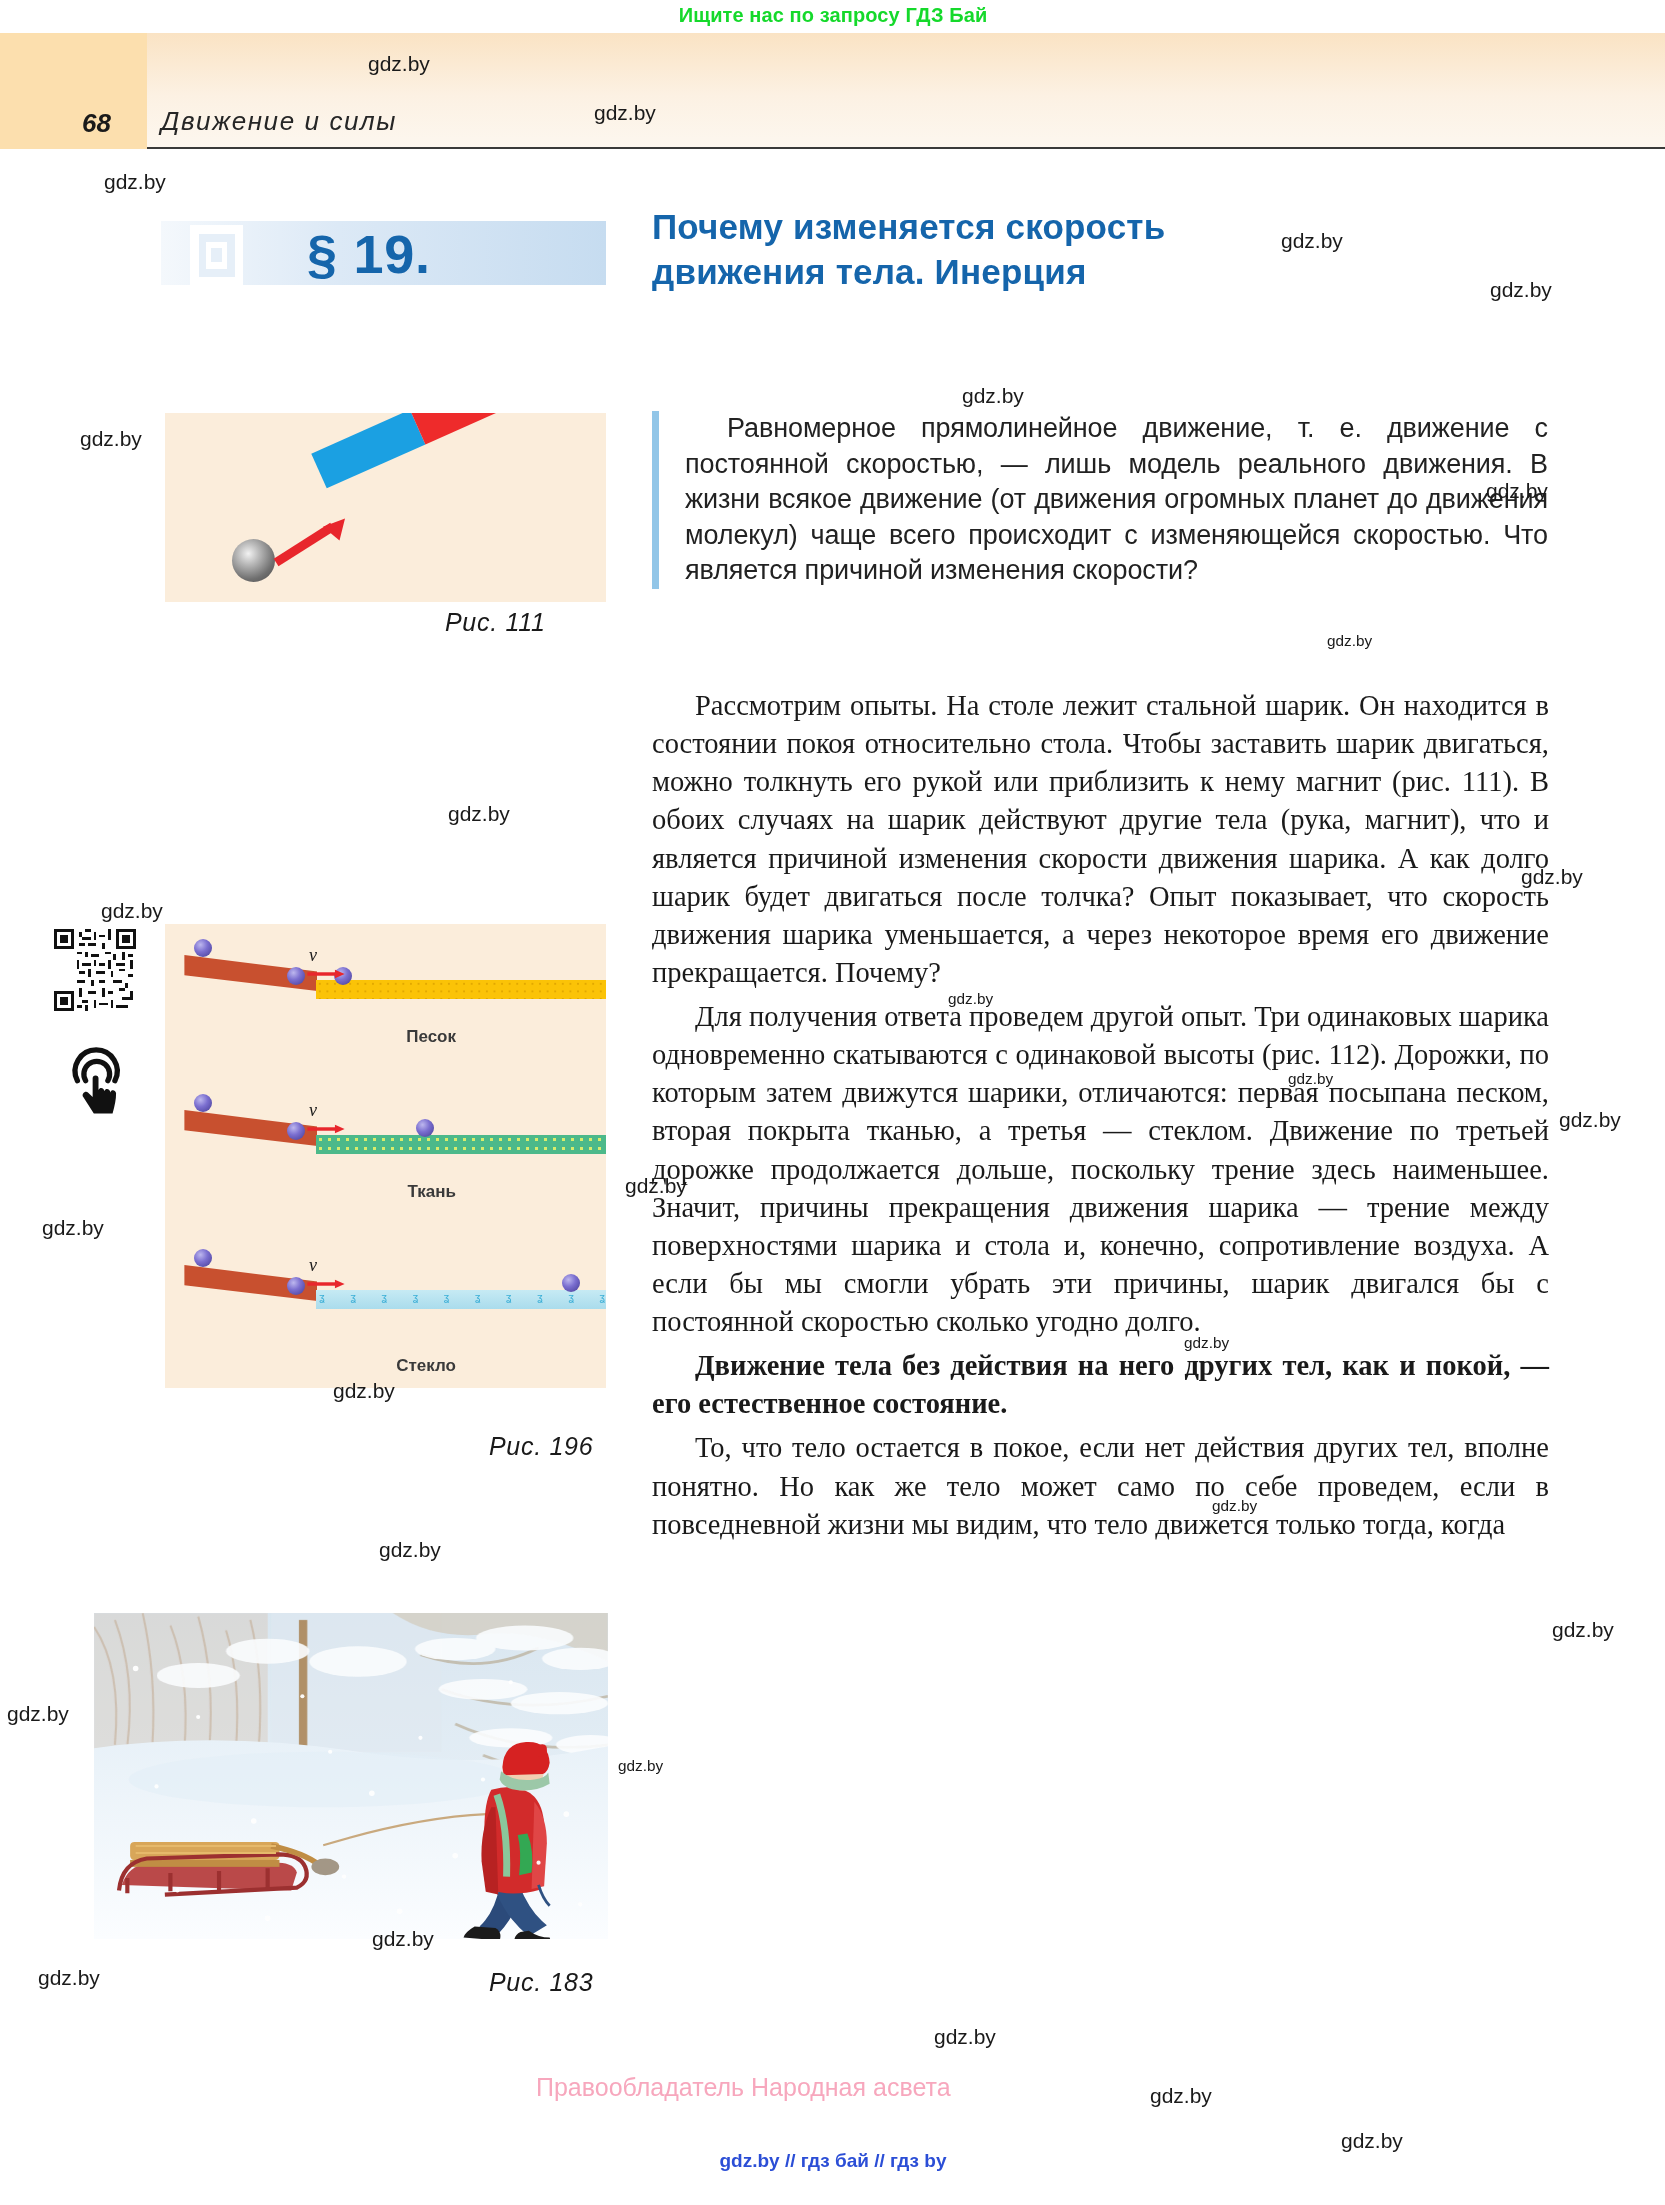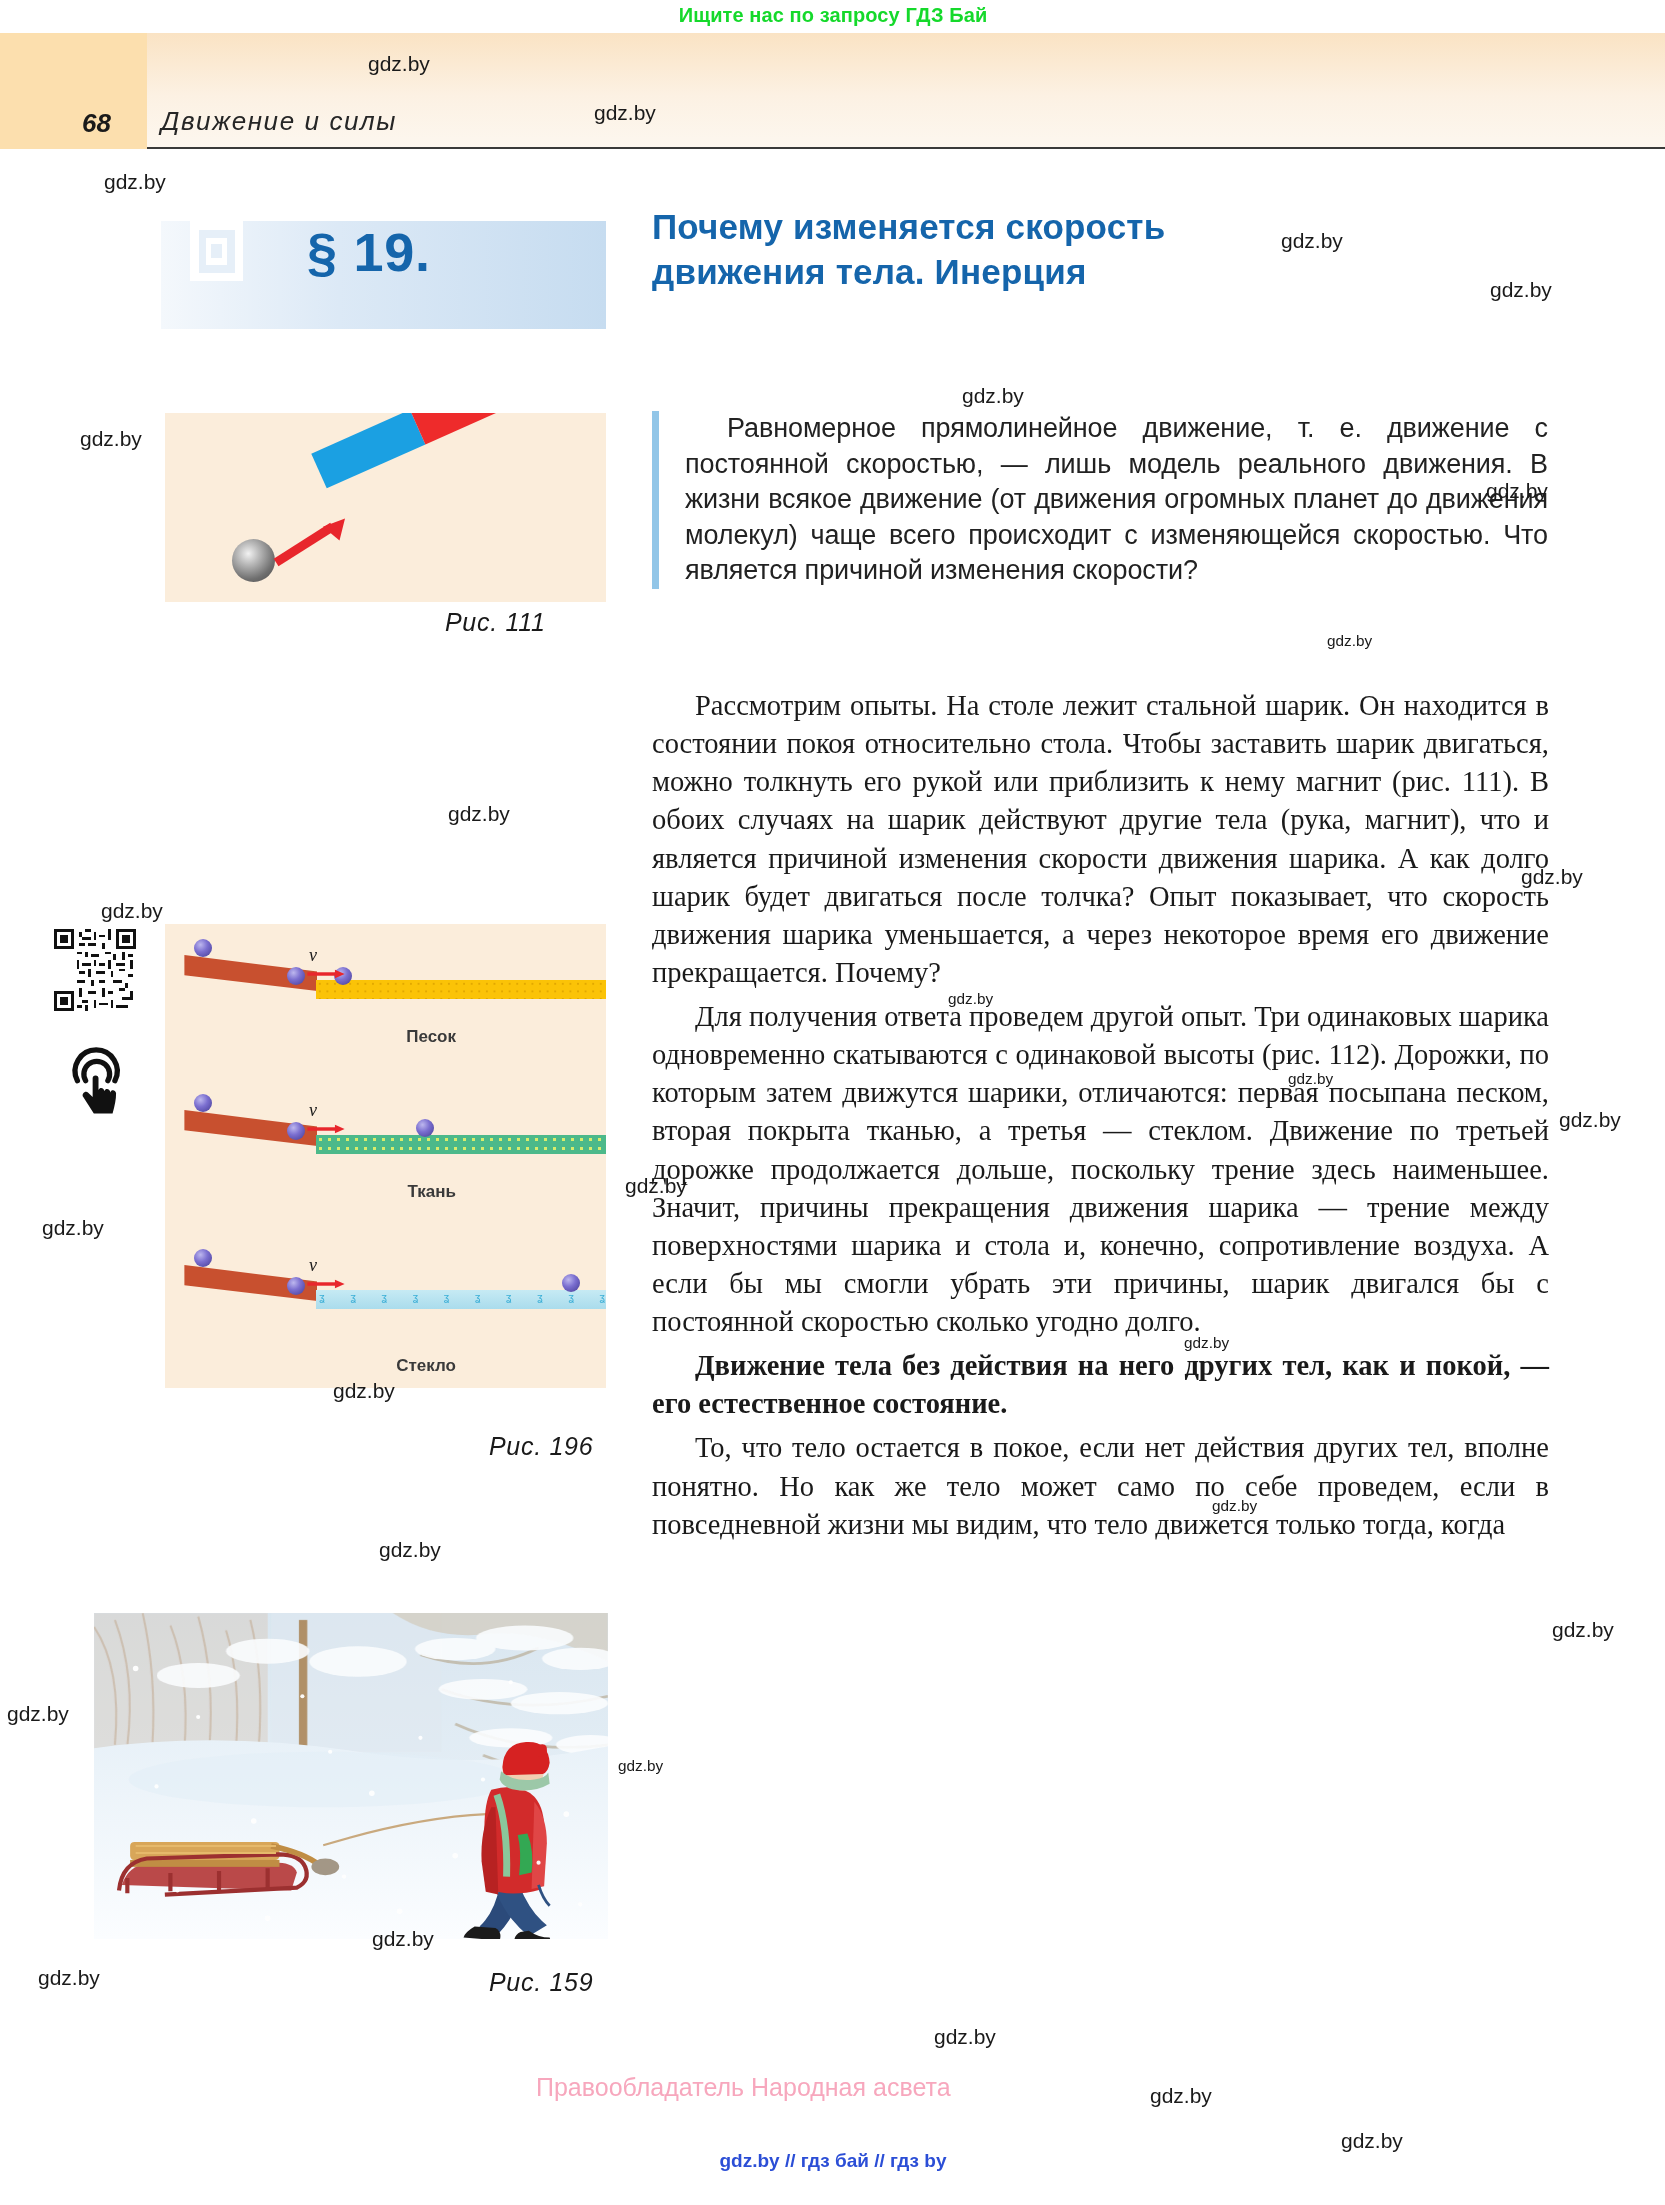--- a/index.html
+++ b/index.html
@@ -37,23 +37,23 @@
   }
   .head-title {
     position: absolute; top: 106px; left: 161px;
     font-size: 26px; font-style: italic; color: #262626;
     letter-spacing: 1.6px;
   }
 
   
   .para-badge {
     position: absolute; top: 221px; left: 161px;
-    width: 445px; height: 108px;
+    width: 445px; height: 64px;
     background: linear-gradient(90deg,#f4f8fc 0%, #dce9f6 40%, #c6dcf0 100%);
-    display: flex; align-items: flex-start;
+    display: flex; align-items: flex-end;
   }
   .badge-icon {
     margin-left: 29px; width: 53px; height: 60px;
     background: #ffffff;
     display: flex; align-items: center; justify-content: center;
   }
   .badge-icon .sq1 {
     width: 36px; height: 43px; background: #e6eff8;
     display: flex; align-items: center; justify-content: center;
   }
@@ -462,21 +462,21 @@
         <circle cx="360" cy="380" r="3"></circle>
       <circle cx="440" cy="430" r="4"></circle>
         <circle cx="700" cy="420" r="3"></circle>
         <circle cx="90" cy="250" r="3"></circle>
       <circle cx="340" cy="200" r="3"></circle>
         <circle cx="560" cy="240" r="3"></circle>
         <circle cx="640" cy="360" r="3"></circle>
     </g>
   </svg>
 </div>
-<div class="figcap" style="top:1968px; left:489px;">Рис. 159</div>
+<div class="figcap" style="top:1968px; left:489px;">Рис. 183</div>
 
 <div class="copyright">Правообладатель Народная асвета</div>
 <div class="footlinks">gdz.by  //  гдз бай  //  гдз by</div>
 
 <div id="wm-layer">
     <div class="wm" style="left: 368px; top: 52px;">gdz.by</div>
     <div class="wm" style="left: 594px; top: 101px;">gdz.by</div>
     <div class="wm" style="left: 104px; top: 170px;">gdz.by</div>
     <div class="wm" style="left: 1281px; top: 229px;">gdz.by</div>
     <div class="wm" style="left: 1490px; top: 278px;">gdz.by</div>

